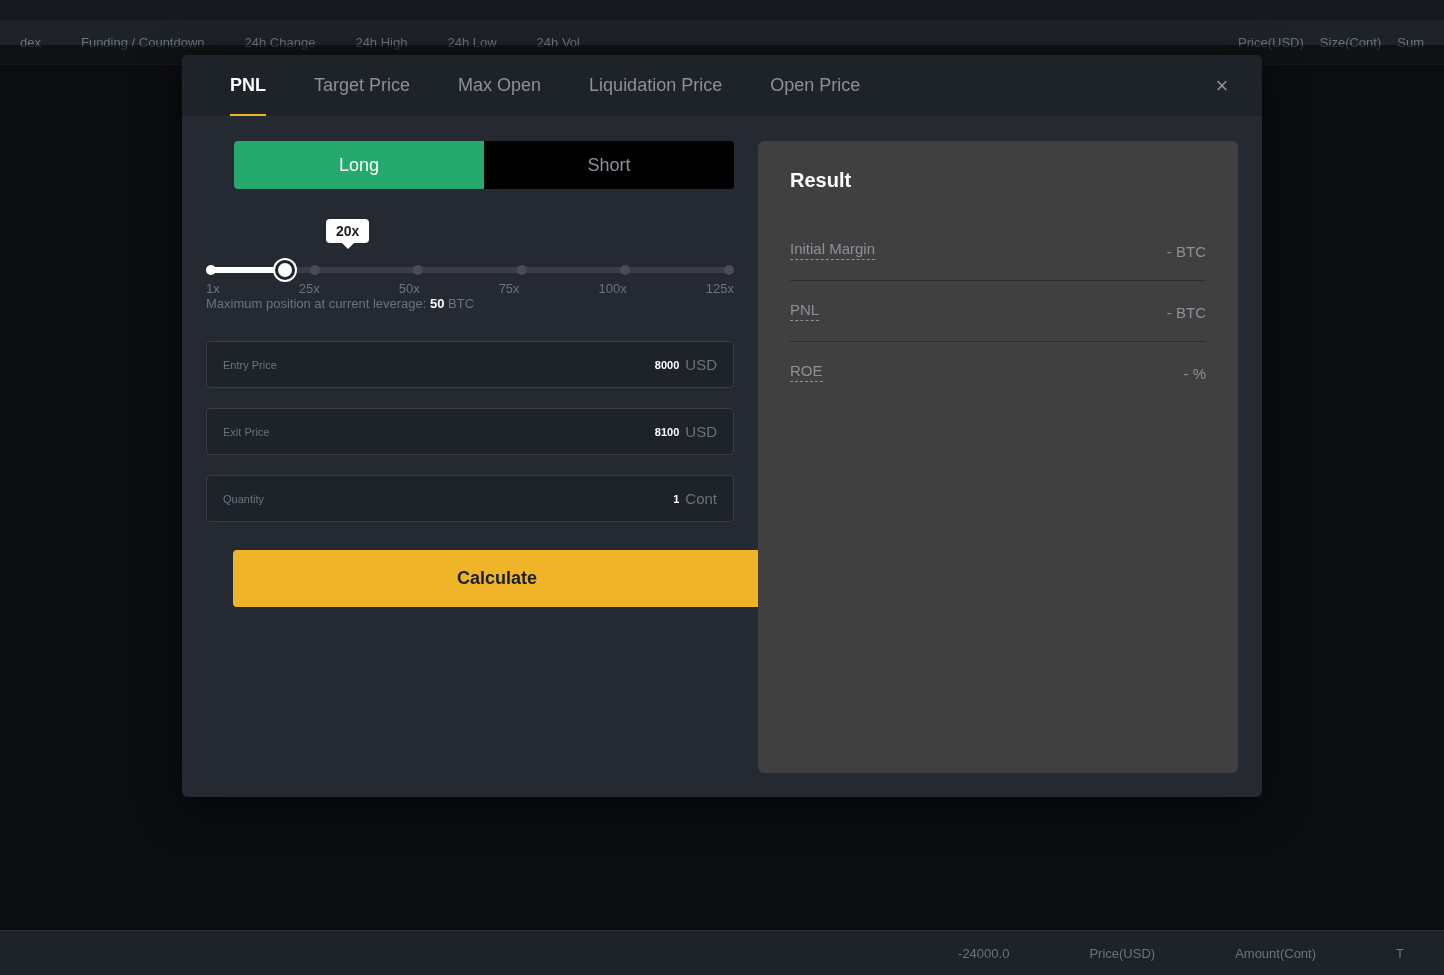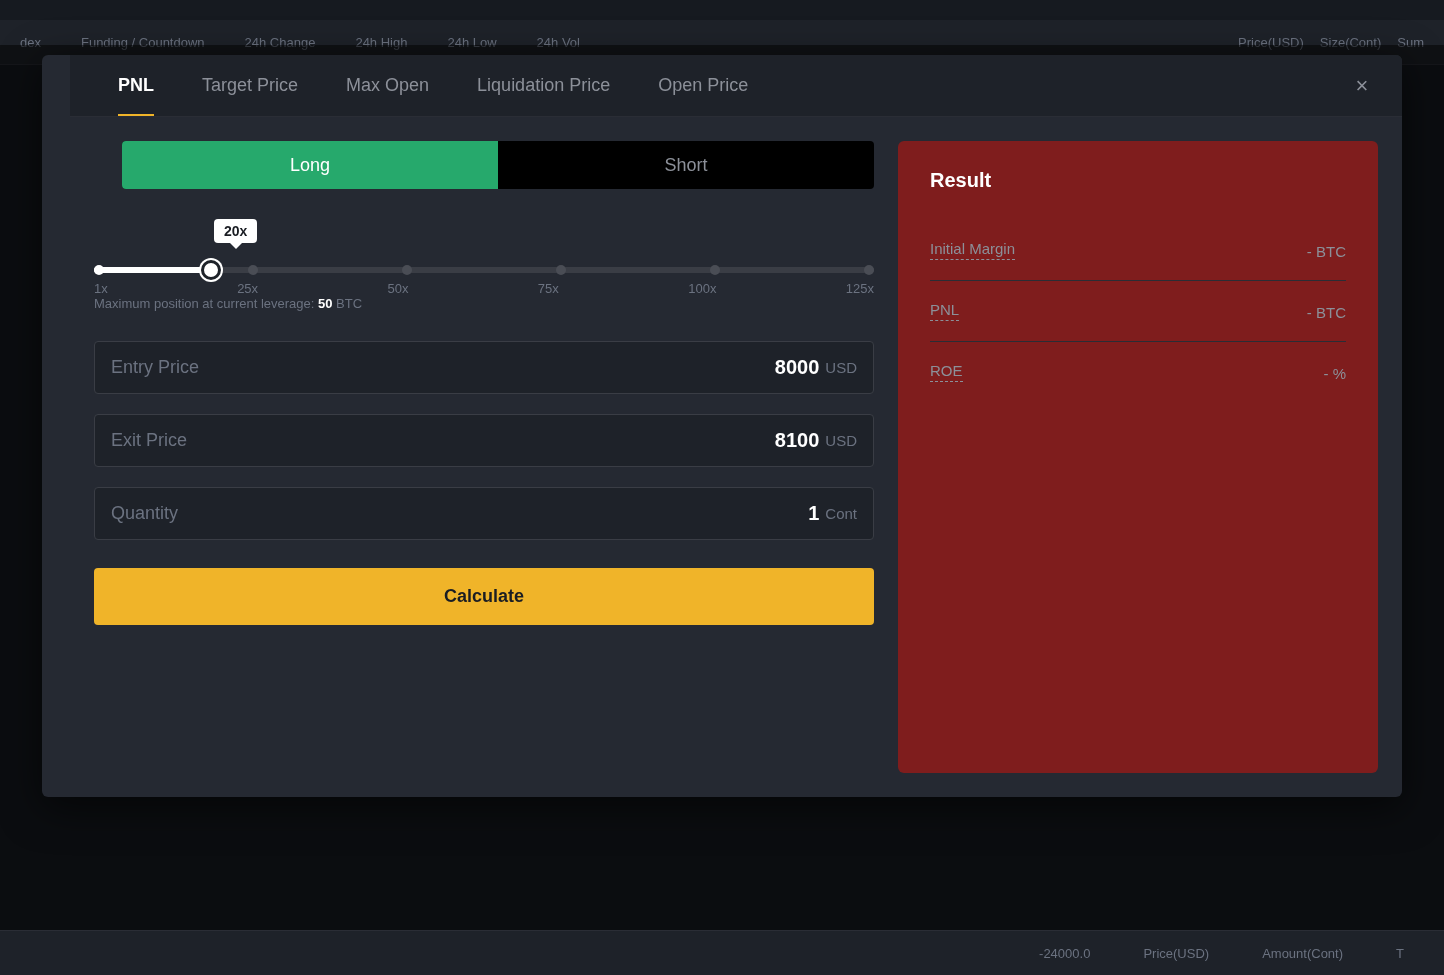--- a/index.html
+++ b/index.html
@@ -43,21 +43,21 @@
     .bottom-bar {
       position: absolute;
       bottom: 0; left: 0; right: 0;
       height: 45px;
       background: #1e2229;
       border-top: 1px solid #2a2d35;
       display: flex;
       align-items: center;
       justify-content: flex-end;
       padding: 0 40px;
-      gap: 53px;
+      gap: 80px;
       z-index: 1;
     }
 
     .bottom-bar-item {
       color: #6b7280;
       font-size: 13px;
     }
 
     
     .modal-overlay {
@@ -69,25 +69,24 @@
       z-index: 10;
       display: flex;
       align-items: flex-start;
       justify-content: center;
       padding-top: 10px;
     }
 
     
     .modal {
       background: #252932;
-      width: 1360px;
+      width: 1080px;
       border-radius: 6px;
       overflow: hidden;
       box-shadow: 0 10px 40px rgba(0,0,0,0.6);
-      padding-left: 28px;
     }
 
     
     .modal-tabs {
       display: flex;
       align-items: center;
       background: #1e2229;
       border-bottom: 1px solid #2a2d35;
       padding: 0 24px;
       position: relative;
@@ -272,27 +271,27 @@
       border: 1px solid #3a3d45;
       border-radius: 4px;
       background: #1e2229;
       padding: 14px 16px;
       display: flex;
       align-items: center;
     }
 
     .input-label {
       color: #6b7280;
-      font-size: 18px;
+      font-size: 11px;
       flex: 1;
     }
 
     .input-value {
       color: #fff;
-      font-size: 20px;
+      font-size: 11px;
       font-weight: 700;
     }
 
     .input-unit {
       color: #6b7280;
       font-size: 15px;
       margin-left: 6px;
     }
 
     
@@ -300,26 +299,27 @@
       background: #f0b429;
       color: #1a1d23;
       border: none;
       border-radius: 4px;
       padding: 18px;
       font-size: 18px;
       font-weight: 700;
       cursor: pointer;
       width: 100%;
       margin-top: 8px;
+      margin-left: 27px;
     }
 
     
     .right-panel {
       width: 480px;
-      background: #7f1d1d;
+      background: #404040;
       border-radius: 6px;
       padding: 28px 32px;
     }
 
     .result-title {
       font-size: 20px;
       font-weight: 700;
       color: #fff;
       margin-bottom: 28px;
     }

